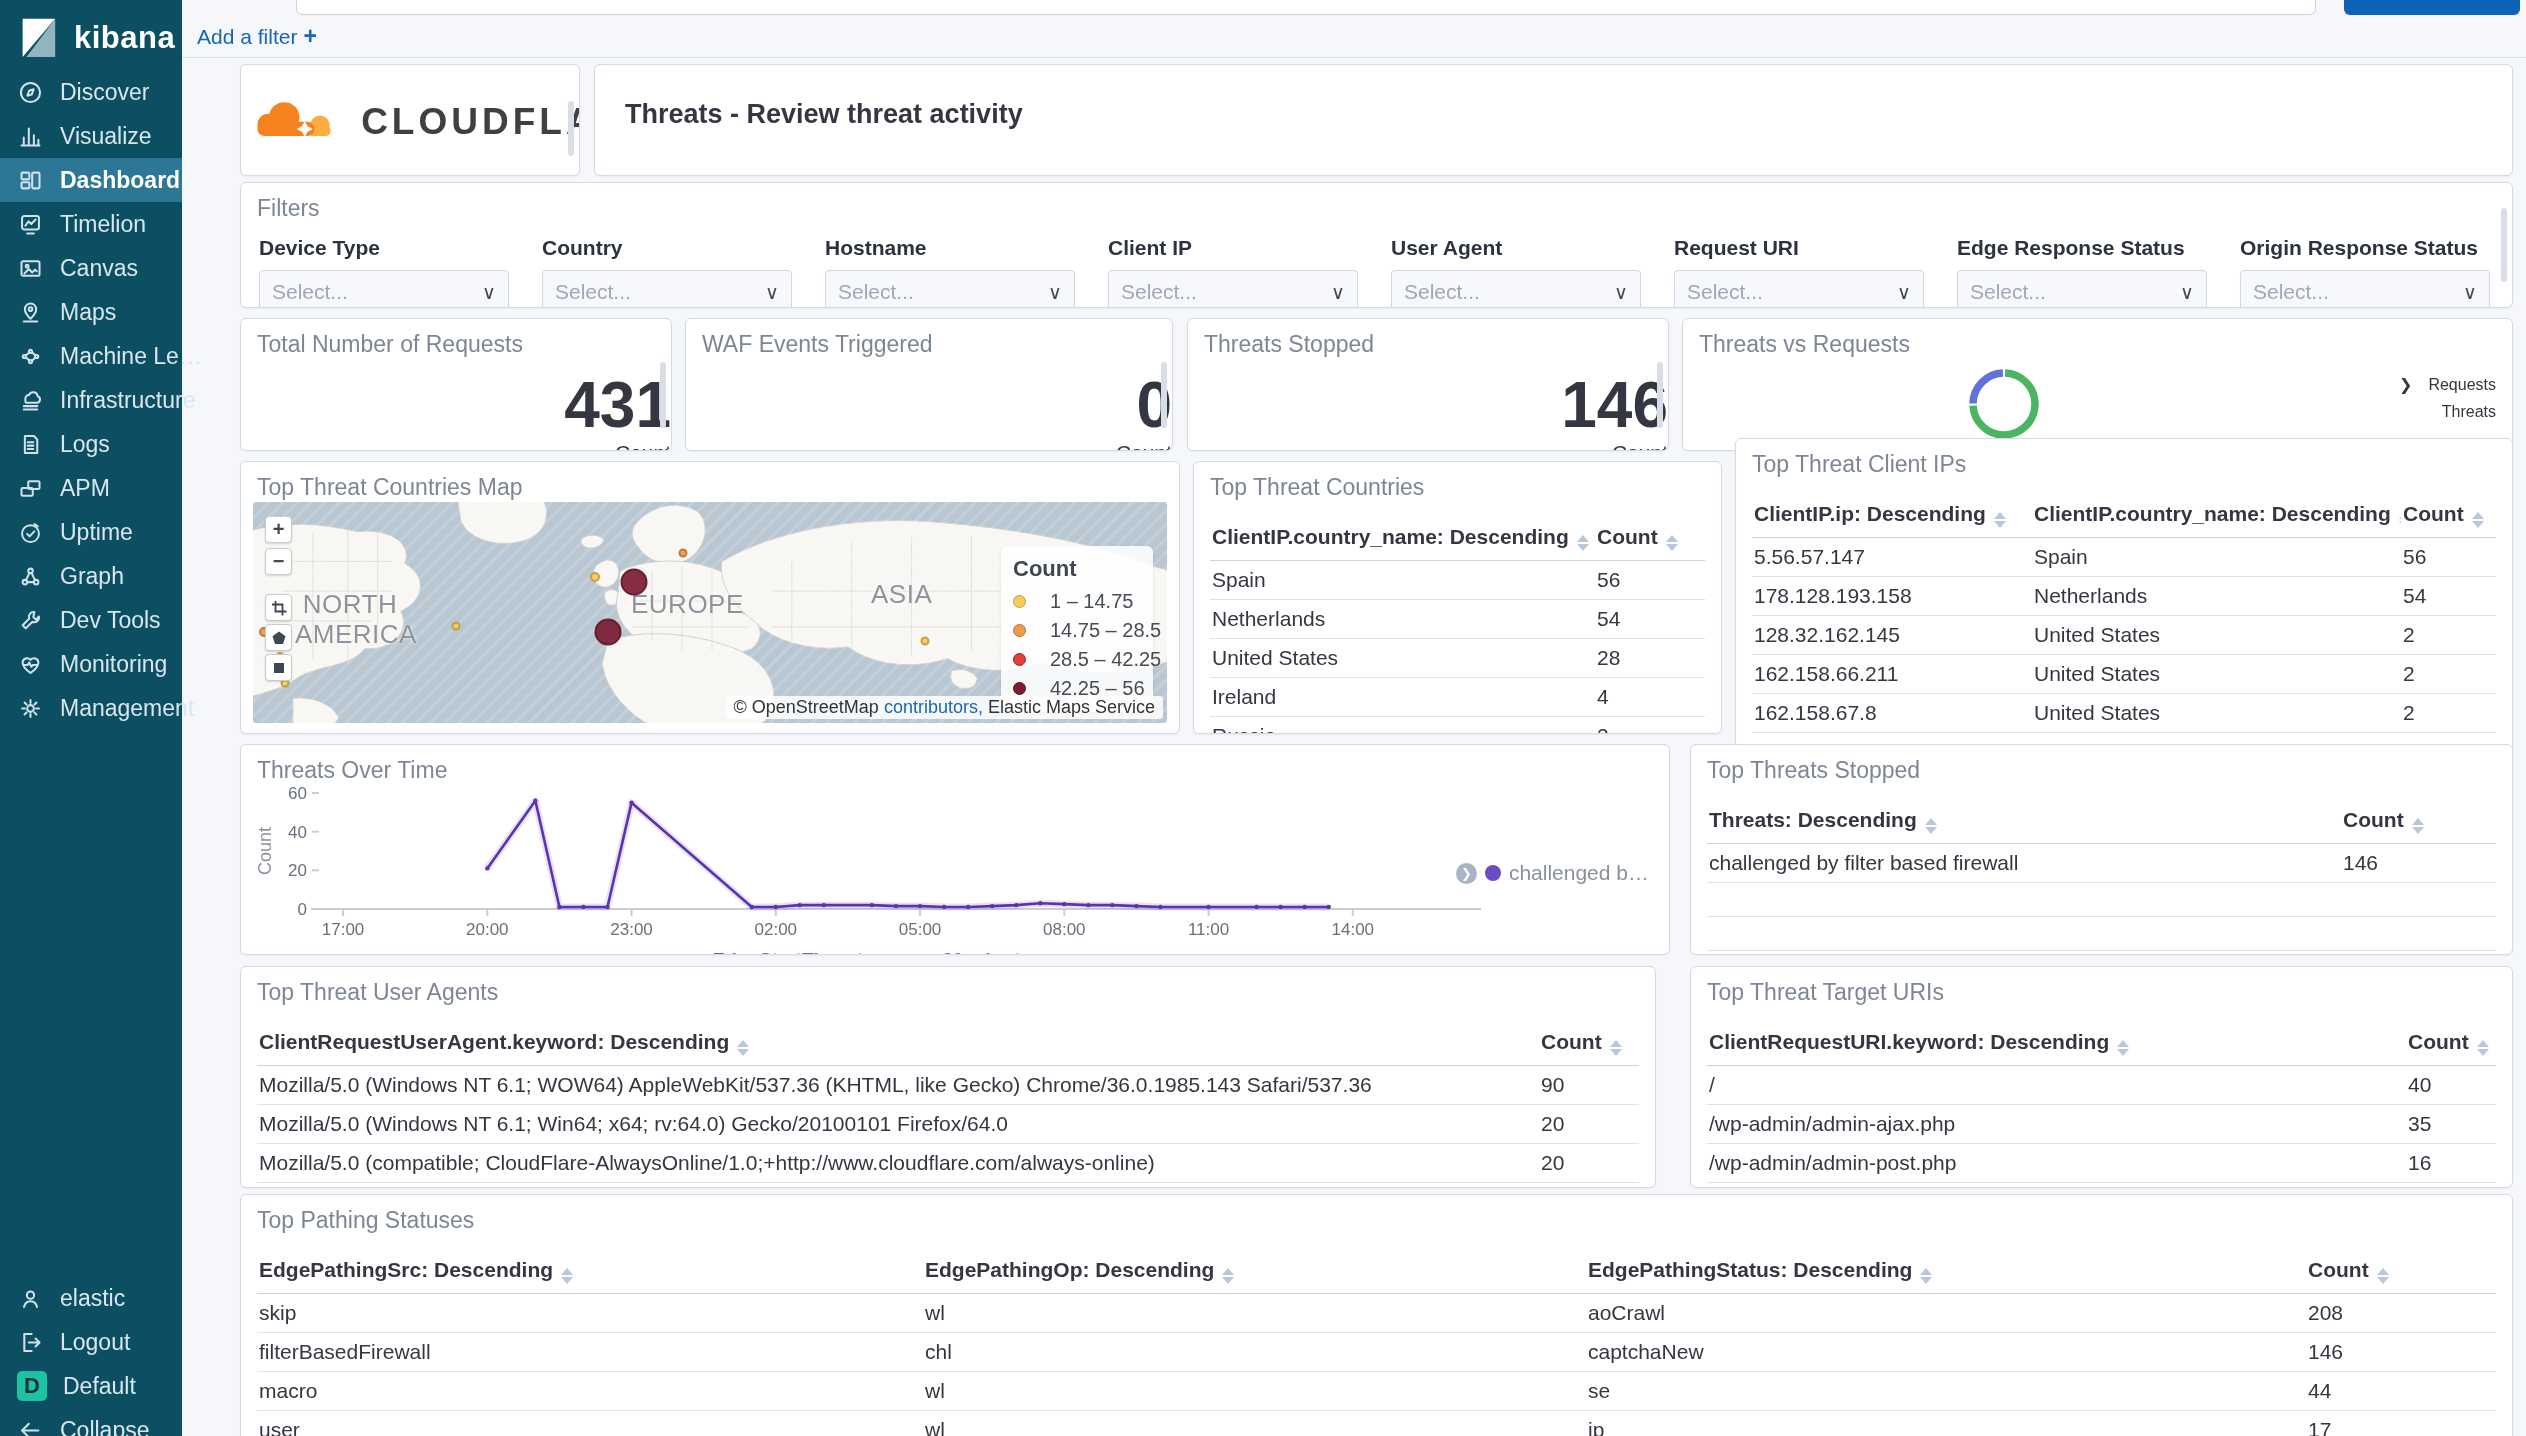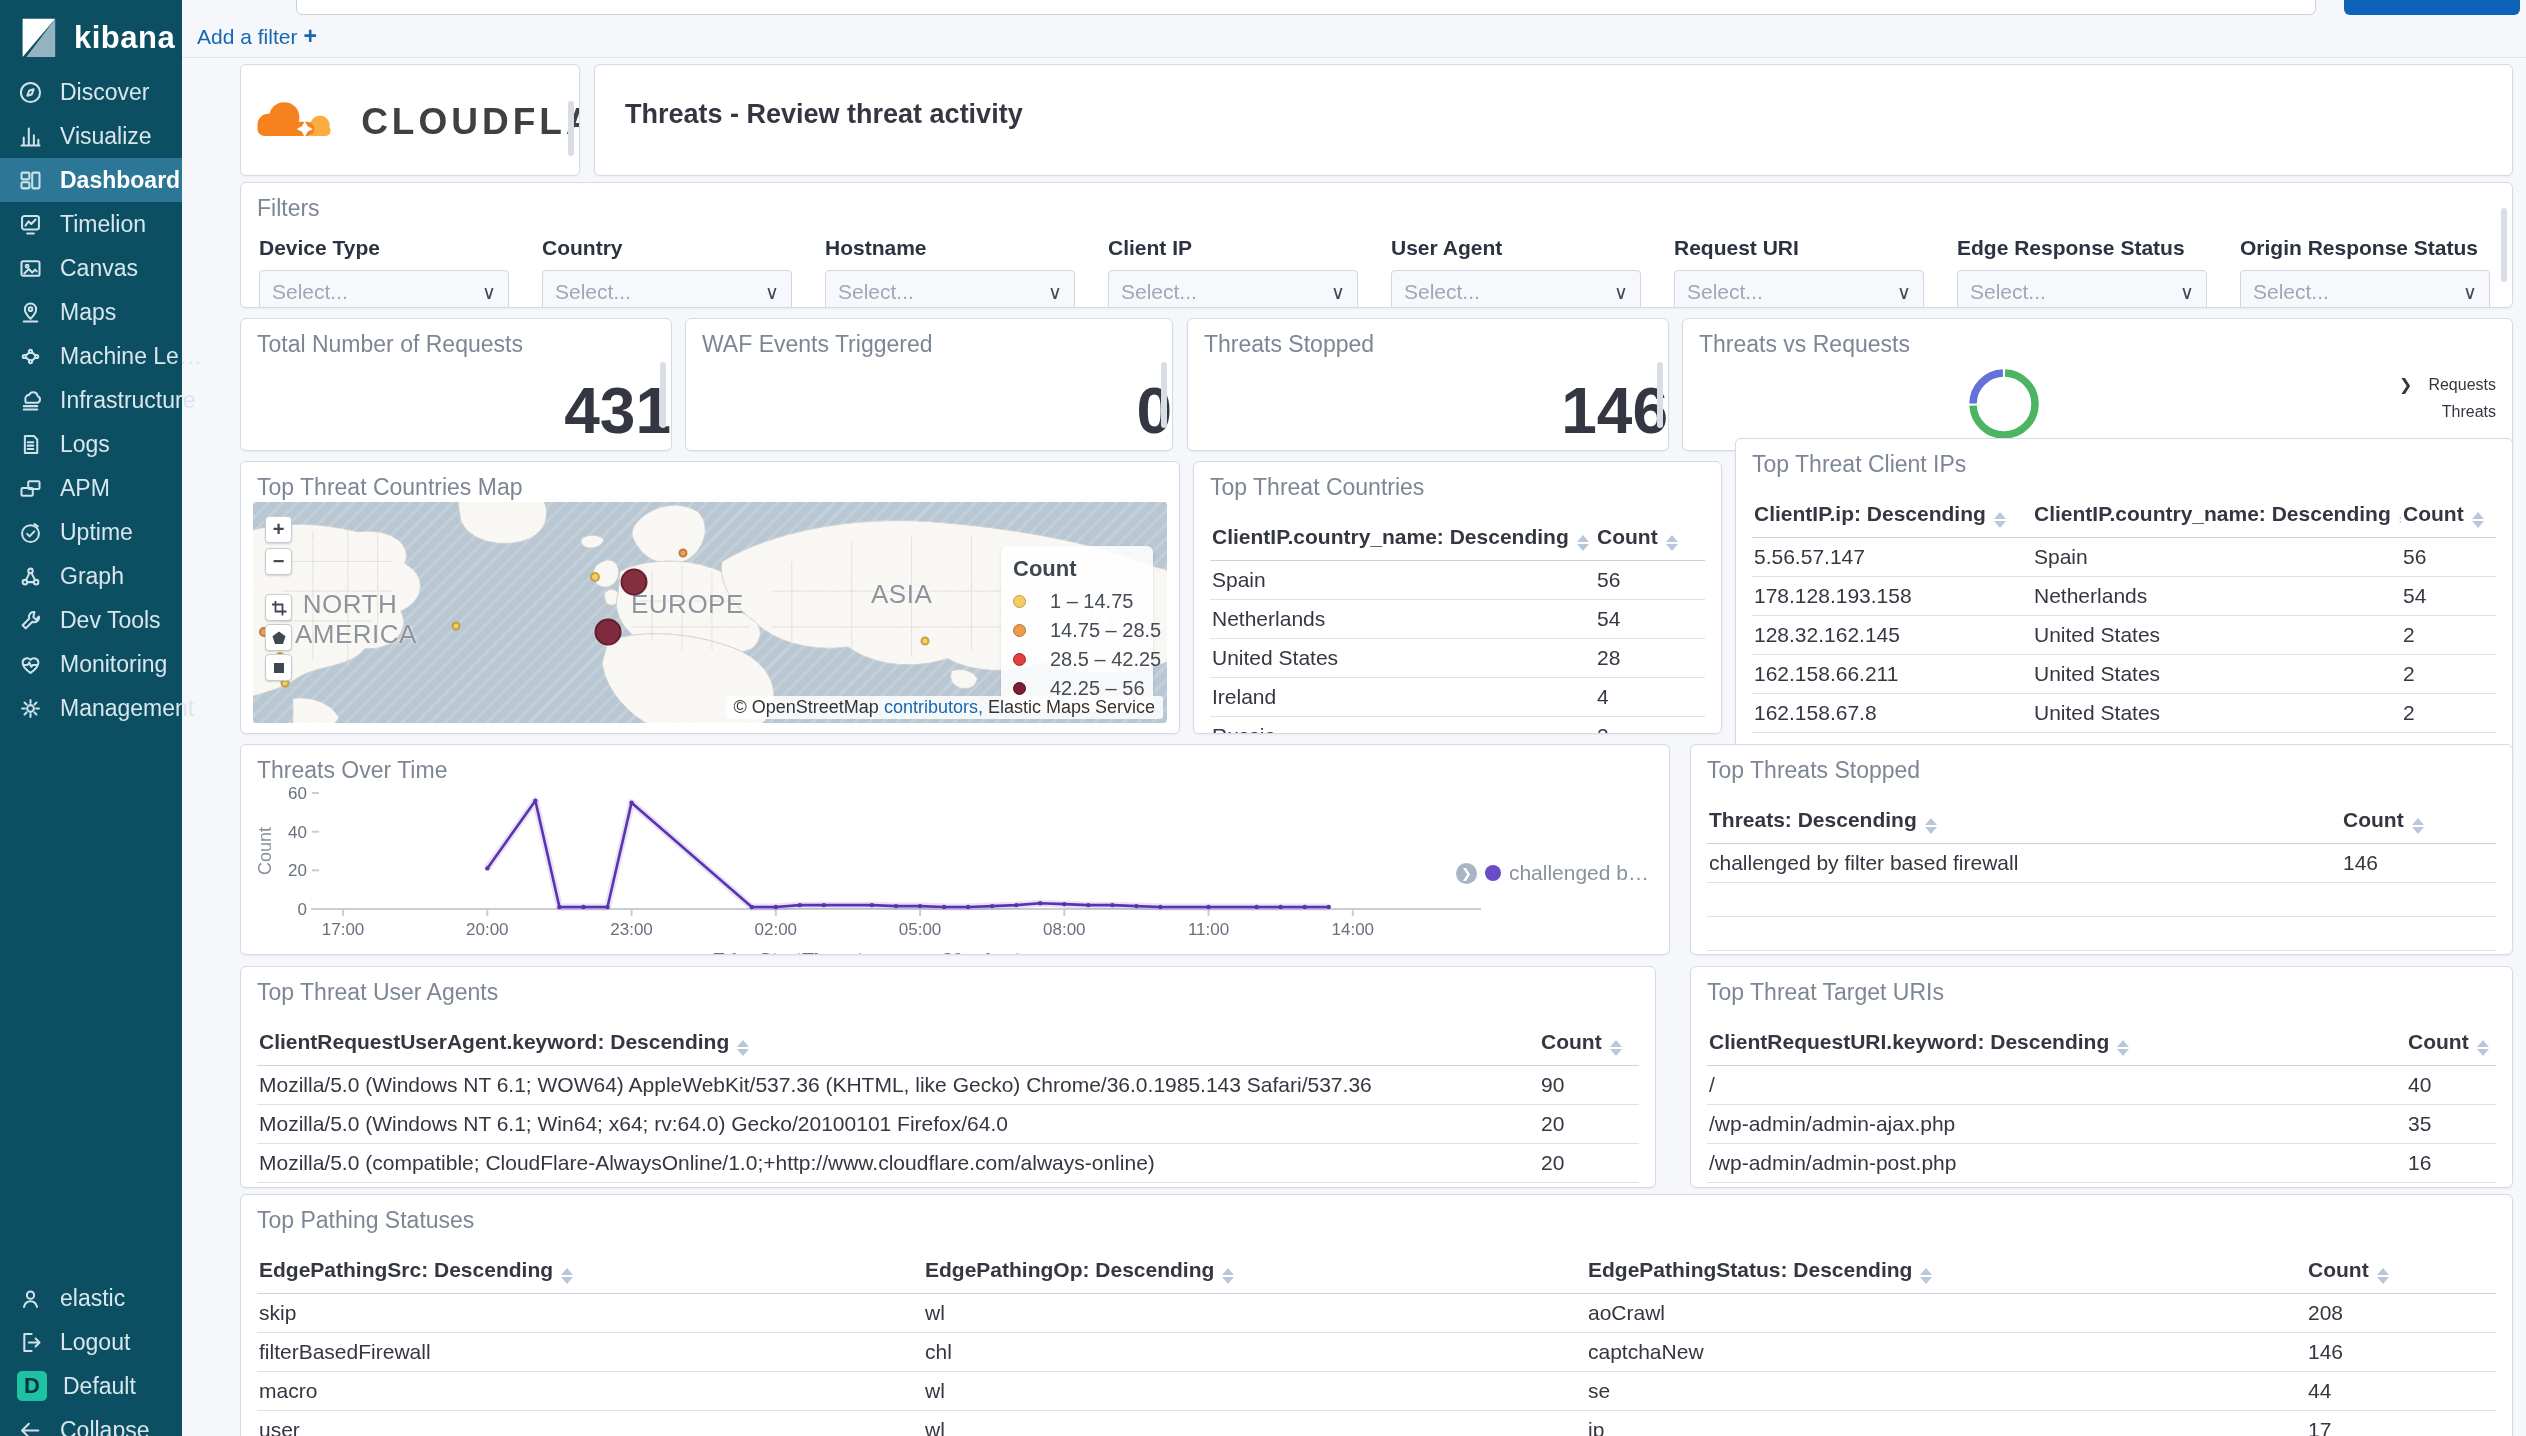--- a/index.html
+++ b/index.html
@@ -50,21 +50,21 @@
   .ffield{width:250px;flex:none}
   .flabel{font-size:21px;font-weight:bold;color:#2c3340;margin-bottom:10px;white-space:nowrap}
   .fselect{height:44px;background:#f6f8fb;border:1px solid #cfd7e3;border-radius:4px;display:flex;align-items:center;
     justify-content:space-between;padding:0 12px;box-shadow:0 1px 1px rgba(0,0,0,.04);cursor:pointer}
   .fselect .ph{color:#9fa8b8;font-size:21px}
   .fselect .chev{color:#404a57;font-size:19px}
 
   
   .metric{display:flex;flex-direction:column;align-items:flex-end}
   .metric .panel-title{align-self:flex-start}
-  .metric .mval{font-size:64px;font-weight:bold;color:#343741;margin-top:20px;line-height:1.05}
+  .metric .mval{font-size:64px;font-weight:bold;color:#343741;margin-top:14px;line-height:1.05}
   .metric .munit{font-size:21px;color:#343741;margin-top:2px}
 
   
   table.kt{border-collapse:collapse;width:calc(100% - 32px);margin:16px 16px 0 16px;table-layout:fixed;font-size:21px}
   table.kt th{font-weight:bold;color:#343741;text-align:left;padding:8px 4px 9px 2px;border-bottom:1px solid #cdd3de;white-space:nowrap;overflow:hidden}
   table.kt td{color:#343741;padding:7px 4px 7px 2px;border-bottom:1px solid #dde2ea;white-space:nowrap;overflow:hidden;height:34px}
   .sort{display:inline-flex;flex-direction:column;gap:2px;margin-left:8px;vertical-align:2px}
   .sort i{display:block;width:0;height:0;border-left:6px solid transparent;border-right:6px solid transparent}
   .sort .up{border-bottom:7px solid #b9c7da}
   .sort .down{border-top:7px solid #b9c7da}

